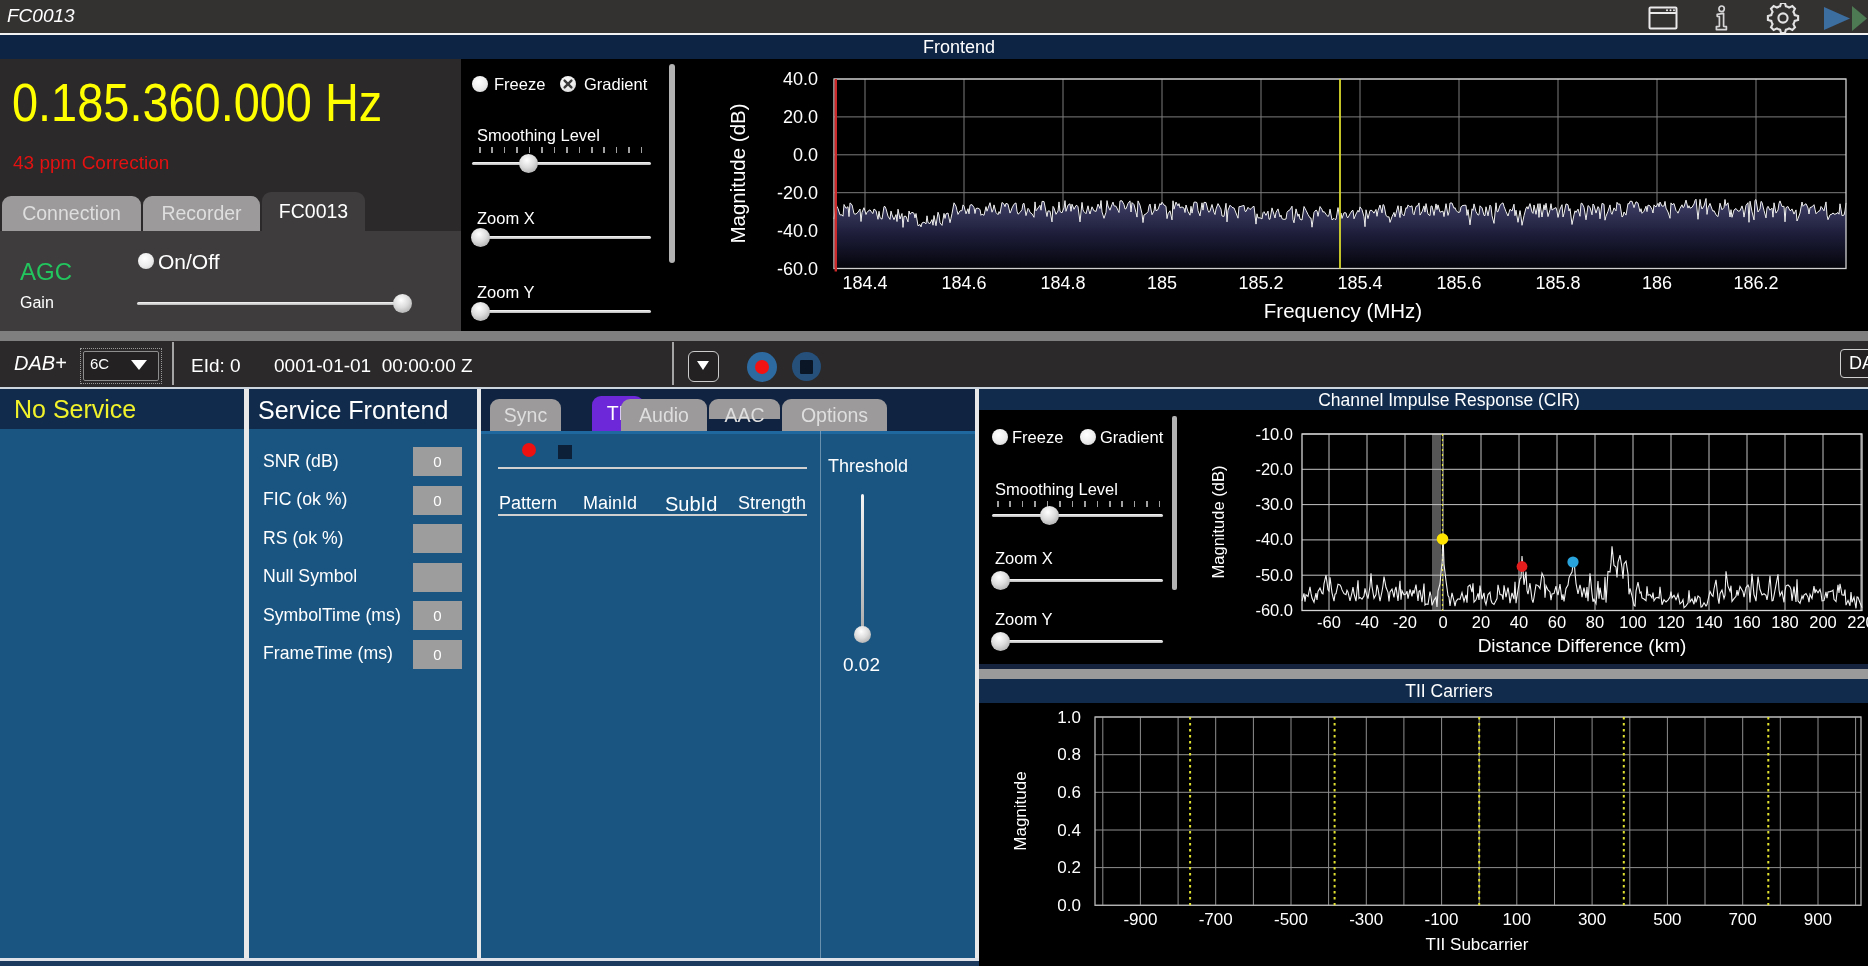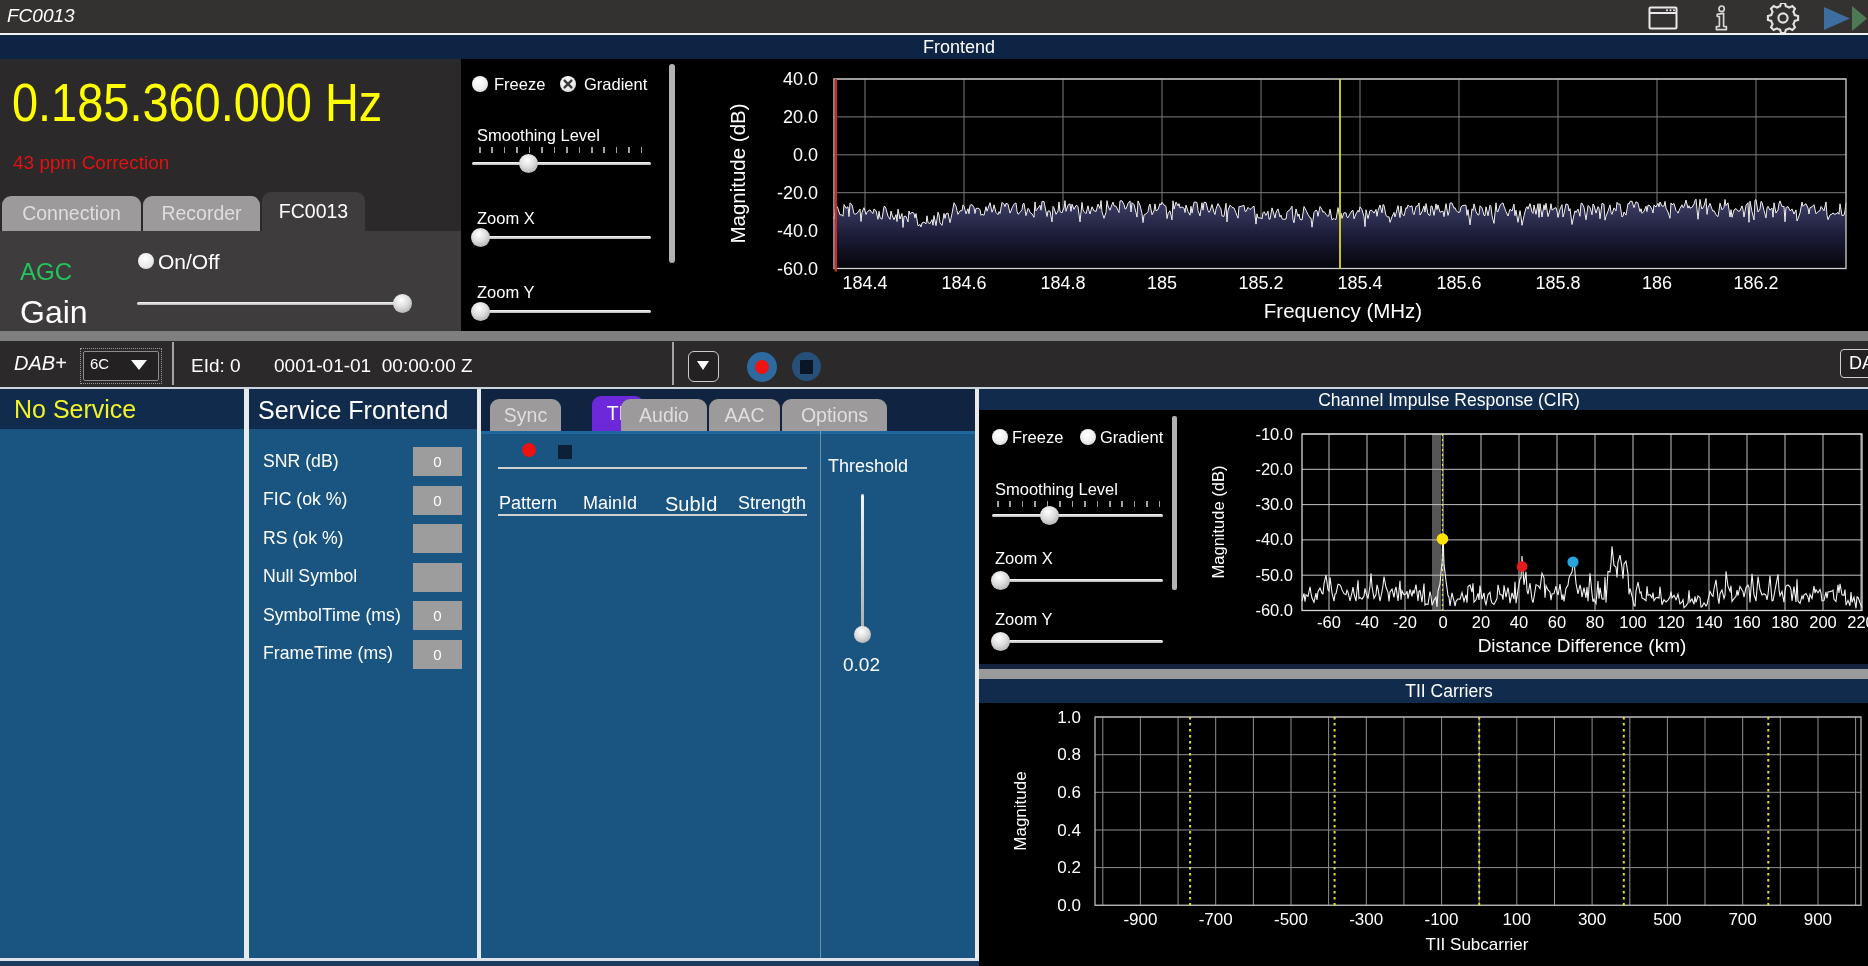--- a/index.html
+++ b/index.html
@@ -48,21 +48,21 @@
 
 <div class="abs" style="left:12px;top:72px;color:#ffff00;font-size:53px;transform:scaleX(0.885);transform-origin:0 0;white-space:nowrap">0.185.360.000&nbsp;Hz</div>
 <div class="abs" style="left:13px;top:152px;color:#e31111;font-size:19px">43 ppm Correction</div>
 <div class="tab" style="left:2px;top:196px;width:139px;height:35px;line-height:35px">Connection</div>
 <div class="tab" style="left:143px;top:196px;width:117px;height:35px;line-height:35px">Recorder</div>
 <div class="tab" style="left:262px;top:192px;width:103px;height:39px;line-height:39px;background:#3e3c3c;color:#fff">FC0013</div>
 <div class="abs" style="left:0;top:231px;width:461px;height:100px;background:#3e3c3c"></div>
 <div class="abs" style="left:20px;top:258px;color:#22c55e;font-size:24px">AGC</div>
 <div class="abs radio" style="left:138px;top:253px"></div>
 <div class="abs" style="left:158px;top:250px;color:#fff;font-size:21px">On/Off</div>
-<div class="abs" style="left:20px;top:294px;color:#fff;font-size:32px">Gain</div>
+<div class="abs" style="left:20px;top:294px;color:#fff;font-size:16px">Gain</div>
 <div class="abs track" style="left:137px;top:302px;width:267px"></div>
 <div class="abs knob" style="left:393px;top:294px"></div>
 
 <div class="abs radio" style="left:472px;top:76px"></div>
 <div class="abs lbl" style="left:494px;top:75px">Freeze</div>
 <div class="abs radio" style="left:560px;top:76px"></div>
 <svg class="abs" style="left:560px;top:76px" width="16" height="16">
     <path d="M4.6,4.6 L11.4,11.4 M11.4,4.6 L4.6,11.4" stroke="#3c3c3c" stroke-width="2.4" stroke-linecap="round"></path>
   </svg>
 <div class="abs lbl" style="left:584px;top:75px">Gradient</div>
@@ -165,21 +165,21 @@
 <div class="abs" style="left:263px;top:604px;color:#fff;font-size:19px;transform:scaleX(0.93);transform-origin:0 0;white-space:nowrap">SymbolTime (ms)</div>
 <div class="abs gbox" style="left:413px;top:601px">0</div>
 <div class="abs" style="left:263px;top:642px;color:#fff;font-size:19px;transform:scaleX(0.93);transform-origin:0 0;white-space:nowrap">FrameTime (ms)</div>
 <div class="abs gbox" style="left:413px;top:640px">0</div>
 
 <div class="abs" style="left:481px;top:389px;width:494px;height:42px;background:#102340"></div>
 <div class="abs" style="left:481px;top:431px;width:494px;height:3px;background:#1f689f"></div>
 <div class="tab" style="left:490px;top:399px;width:71px;height:32px;line-height:32px">Sync</div>
 <div class="tab" style="left:592px;top:396px;width:52px;height:35px;line-height:35px;background:#6d28d9;color:#fff">TII</div>
 <div class="tab" style="left:621px;top:399px;width:86px;height:32px;line-height:32px">Audio</div>
-<div class="tab" style="left:709px;top:399px;width:71px;height:32px;line-height:32px">AAC</div>
+<div class="tab" style="left:709px;top:399px;width:71px;height:20px;line-height:32px">AAC</div>
 <div class="tab" style="left:782px;top:399px;width:105px;height:32px;line-height:32px">Options</div>
 <div class="abs" style="left:522px;top:443px;width:14px;height:14px;border-radius:50%;background:#ee1111"></div>
 <div class="abs" style="left:558px;top:445px;width:14px;height:14px;background:#0c2038"></div>
 <div class="abs" style="left:498px;top:467px;width:309px;height:2px;background:#d0d0d0"></div>
 <div class="abs" style="left:499px;top:493px;color:#fff;font-size:18px">Pattern</div>
 <div class="abs" style="left:583px;top:493px;color:#fff;font-size:18px">MainId</div>
 <div class="abs" style="left:665px;top:493px;color:#fff;font-size:20px">SubId</div>
 <div class="abs" style="left:738px;top:493px;color:#fff;font-size:18px">Strength</div>
 <div class="abs" style="left:498px;top:514px;width:309px;height:1.5px;background:#d0d0d0"></div>
 <div class="abs" style="left:820px;top:431px;width:1px;height:531px;background:rgba(255,255,255,0.35)"></div>

